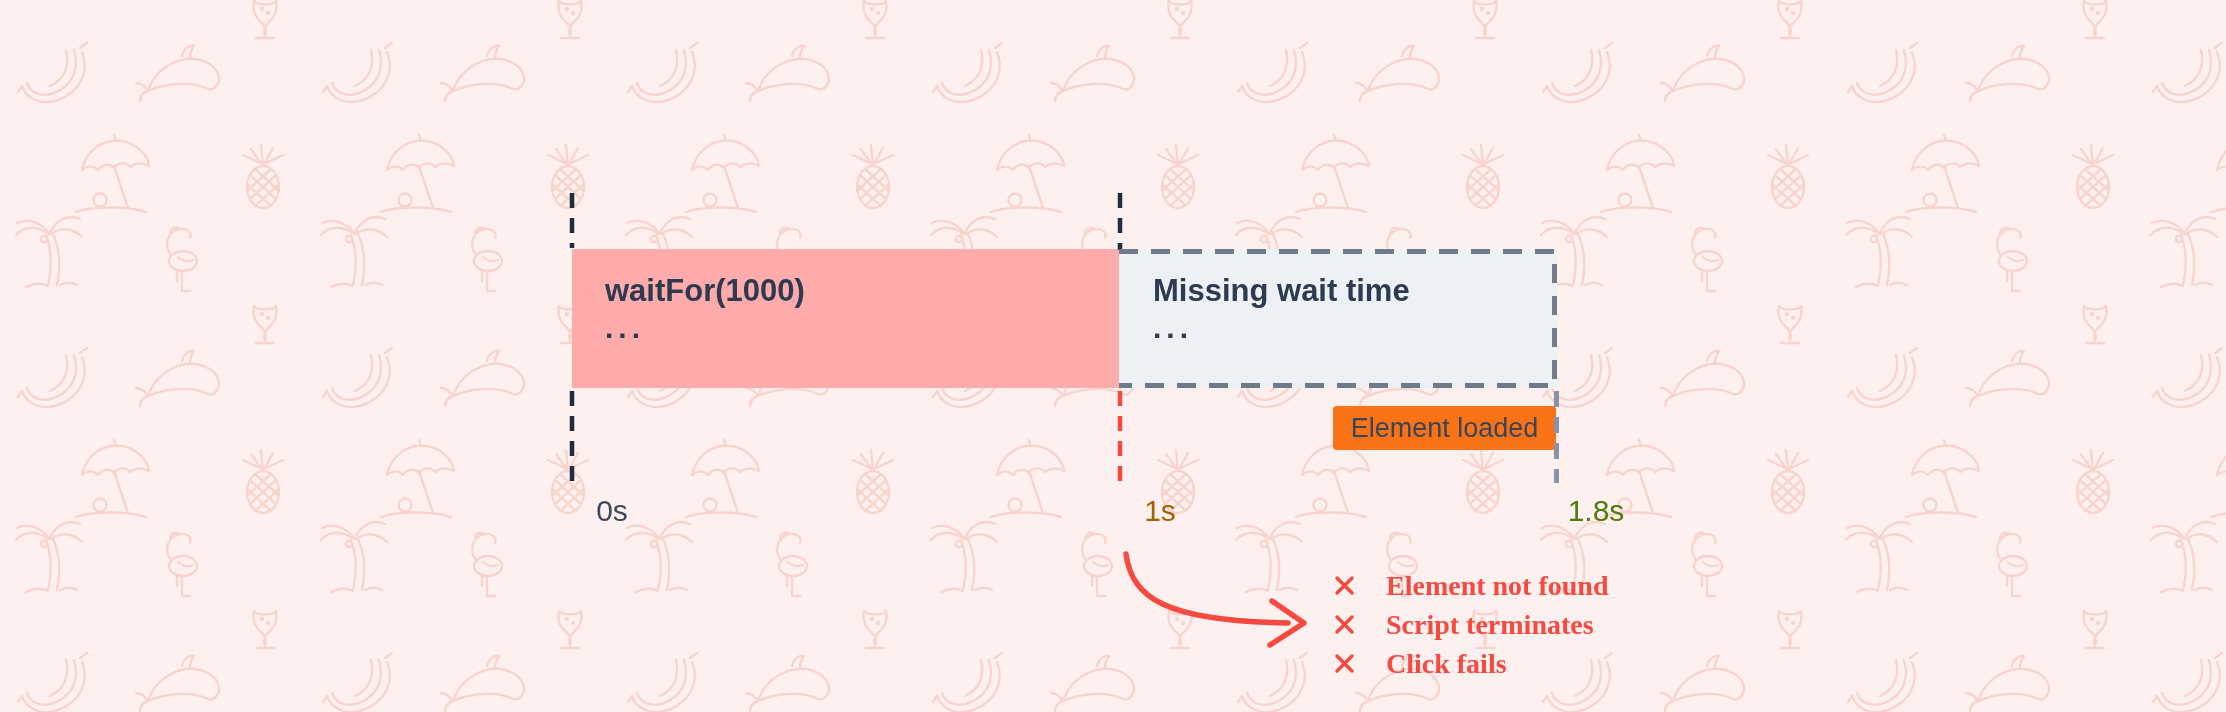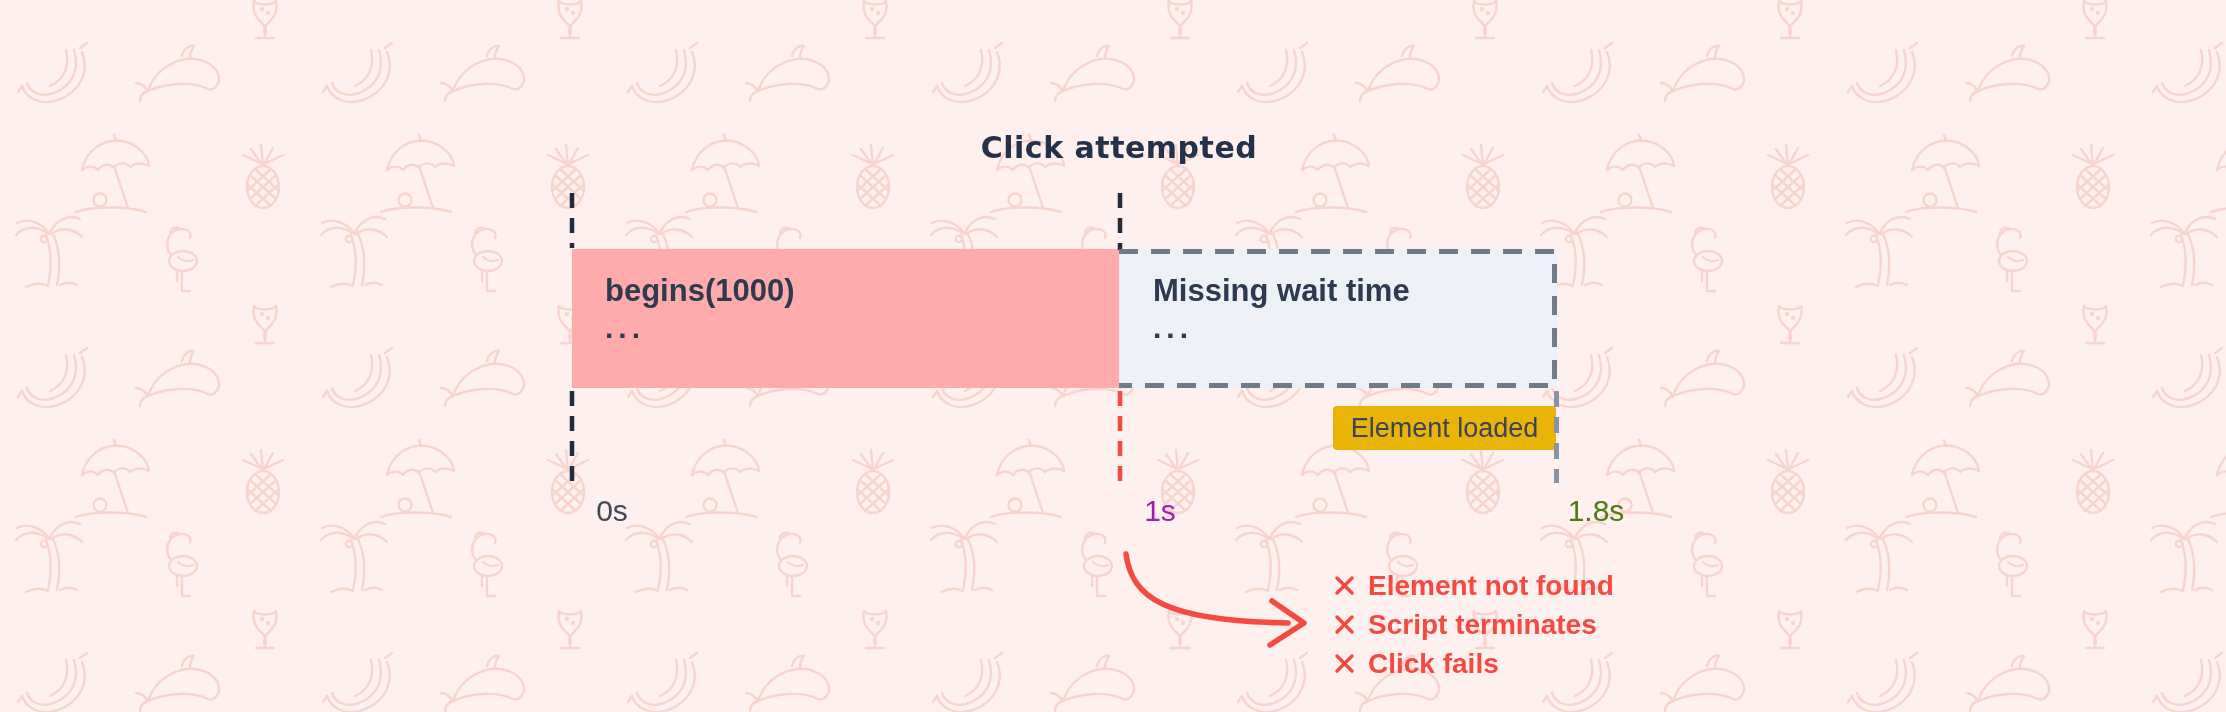--- a/index.html
+++ b/index.html
@@ -26,34 +26,34 @@
   }
   .bar-title{
     font-size:31px;font-weight:700;color:#2d3a50;line-height:36px;white-space:nowrap;
   }
   .bar-dots{
     font-size:30px;font-weight:700;color:#2d3a50;line-height:26px;
     margin-top:6px;letter-spacing:5px;
   }
   .badge{
     position:absolute;left:1333px;top:406px;width:223px;height:44px;z-index:2;
-    background:#eab308;border-radius:4px;color:#3a4557;font-size:27px;
+    background:#f97316;border-radius:4px;color:#3a4557;font-size:27px;
     line-height:44px;text-align:center;white-space:nowrap;
   }
   .tick{
     position:absolute;top:494px;transform:translateX(-50%);z-index:2;
     font-size:30px;font-weight:500;white-space:nowrap;margin-left:40px;
   }
   .tick-0{left:572px;color:#3e4959;}
-  .tick-1{left:1120px;color:#a21caf;}
+  .tick-1{left:1120px;color:#a16207;}
   .tick-18{left:1556px;color:#4d7c0f;}
   .failures{position:absolute;left:1334px;top:566px;z-index:2;}
   .failure-row{
-    display:flex;align-items:center;gap:13px;height:39px;
-    font-family:Liberation Sans, sans-serif;font-weight:700;font-size:28px;
+    display:flex;align-items:center;gap:31px;height:39px;
+    font-family:Liberation Serif, serif;font-weight:700;font-size:28px;
     color:#f6493f;white-space:nowrap;
   }
   .x-icon{flex:0 0 auto;}
 </style>
 </head>
 <body>
 
 <div class="canvas">
 
   <svg class="bg" width="2226" height="712" viewBox="0 0 2226 712">
@@ -117,24 +117,23 @@
             <path d="M-4,-27 C-9,-28 -12,-25 -12,-22"></path>
             <path d="M0,16 V36 M0,36 h8 M-5,15 V26"></path>
             <path d="M-4,2 C0,6 6,7 11,5"></path>
           </g>
         </g>
       </pattern>
     </defs>
     <rect width="2226" height="712" fill="url(#tropical)"></rect>
   </svg>
 
-  <div class="hand label-click">Click attempted</div>
 
   <div class="bar-red">
-    <div class="bar-title">begins(1000)</div>
+    <div class="bar-title">waitFor(1000)</div>
     <div class="bar-dots">...</div>
   </div>
 
   <div class="box-missing">
     <div class="bar-title">Missing wait time</div>
     <div class="bar-dots">...</div>
   </div>
 
   <div class="badge">Element loaded</div>
 

